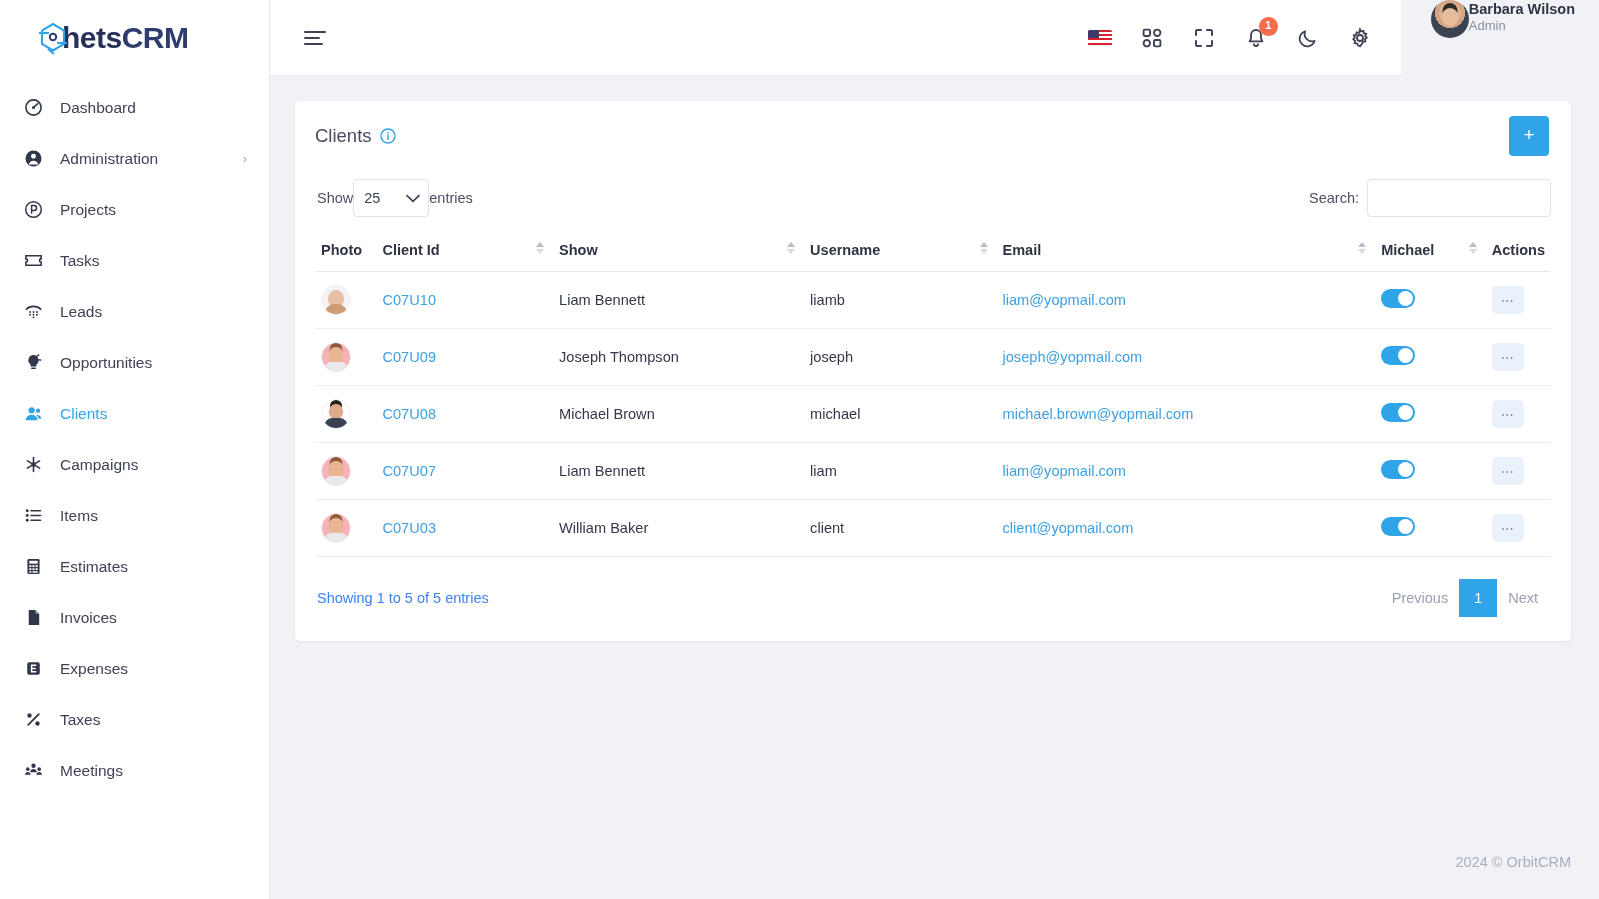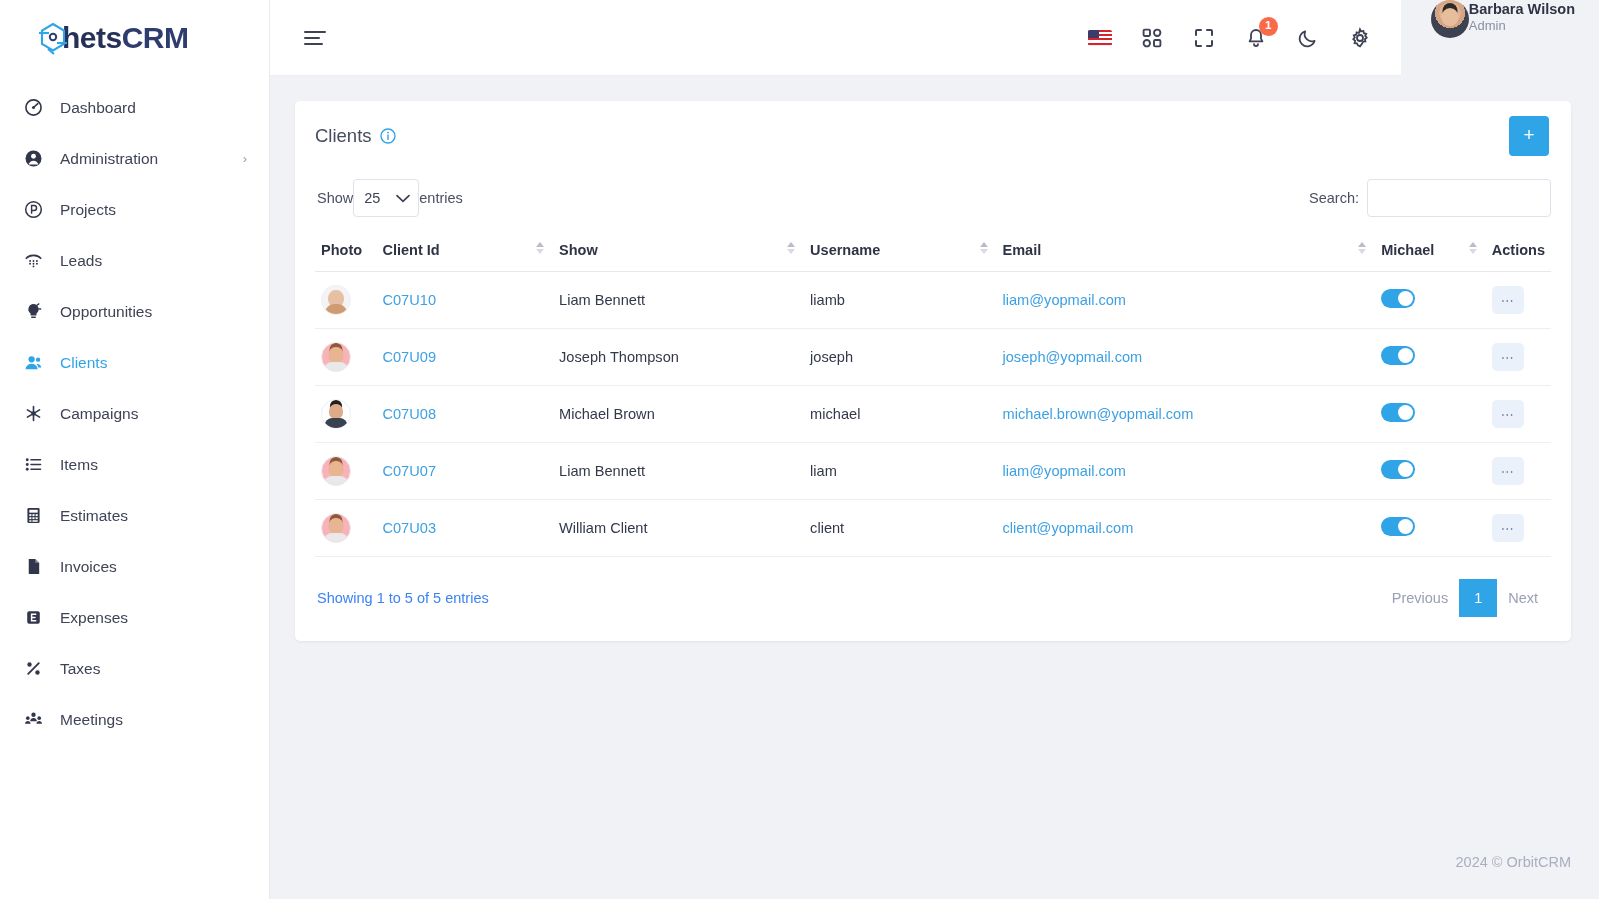--- a/index.html
+++ b/index.html
@@ -136,21 +136,21 @@
     line-height: 1; padding-bottom: 2px;
   }
   .card-body { padding: 0 20px 0 20px; }
 
   .dt-top {
     display: flex; align-items: center; padding: 9px 0 14px 2px;
   }
   .dt-len { display: flex; align-items: center; gap: 0; font-size: 14.5px; color: #4a4f63; }
   .dt-select {
     appearance: none; -webkit-appearance: none;
-    width: 66px; height: 38px; border: 1px solid #dfe2ea; border-radius: 4px;
+    width: 76px; height: 38px; border: 1px solid #dfe2ea; border-radius: 4px;
     background: #fff; padding: 0 10px; font-size: 14.5px; color: #3d4254;
     font-family: "Liberation Sans", sans-serif; cursor: pointer;
   }
   .sel-wrap { position: relative; display: inline-flex; }
   .sel-caret {
     position: absolute; right: 9px; top: 50%; transform: translateY(-50%);
     pointer-events: none; color: #3d4254;
   }
   .dt-top-spacer { flex: 1 1 auto; }
   .dt-search { display: flex; align-items: center; gap: 8px; font-size: 14.5px; color: #4a4f63; }
@@ -305,20 +305,28 @@
       <a class="nav-item">
         <span class="ni-icon">
           <svg width="19" height="19" viewBox="0 0 20 20">
               <circle cx="10" cy="10" r="8.2" fill="none" stroke="currentColor" stroke-width="1.6"></circle>
               <path d="M8 14.4V5.8h2.6a2.6 2.6 0 010 5.2H8" fill="none" stroke="currentColor" stroke-width="1.5"></path>
             </svg>
         </span>
         <span class="ni-label">Projects</span>
       </a>
 
+      <a class="nav-item">
+        <span class="ni-icon">
+          <svg width="19" height="19" viewBox="0 0 20 20">
+              <path d="M2 5h16v3.3a1.7 1.7 0 000 3.4V15H2v-3.3a1.7 1.7 0 000-3.4z" fill="none" stroke="currentColor" stroke-width="1.7"></path>
+            </svg>
+        </span>
+        <span class="ni-label">Tasks</span>
+      </a>
 
       <a class="nav-item">
         <span class="ni-icon">
           <svg width="19" height="19" viewBox="0 0 20 20">
               <path d="M2.4 7.6C4.2 5.6 6.9 4.6 10 4.6s5.8 1 7.6 3" fill="none" stroke="currentColor" stroke-width="1.8" stroke-linecap="round"></path>
               <g fill="currentColor">
                 <circle cx="6.4" cy="10.6" r="1"></circle>
                 <circle cx="10" cy="10.6" r="1"></circle>
                 <circle cx="13.6" cy="10.6" r="1"></circle>
                 <circle cx="6.4" cy="13.4" r="1"></circle>
@@ -688,21 +696,21 @@
                 <td><a class="cell-link">liam@yopmail.com</a></td>
                 <td><span class="switch"></span></td>
                 <td><button class="btn-actions">⋯</button></td>
               </tr>
 
               <tr>
                 <td>
                     <span class="avatar-sm av-b"></span>
                   </td>
                 <td><a class="cell-link">C07U03</a></td>
-                <td>William Client</td>
+                <td>William Baker</td>
                 <td>client</td>
                 <td><a class="cell-link">client@yopmail.com</a></td>
                 <td><span class="switch"></span></td>
                 <td><button class="btn-actions">⋯</button></td>
               </tr>
 
             </tbody>
           </table>
 
           <div class="dt-bottom">

